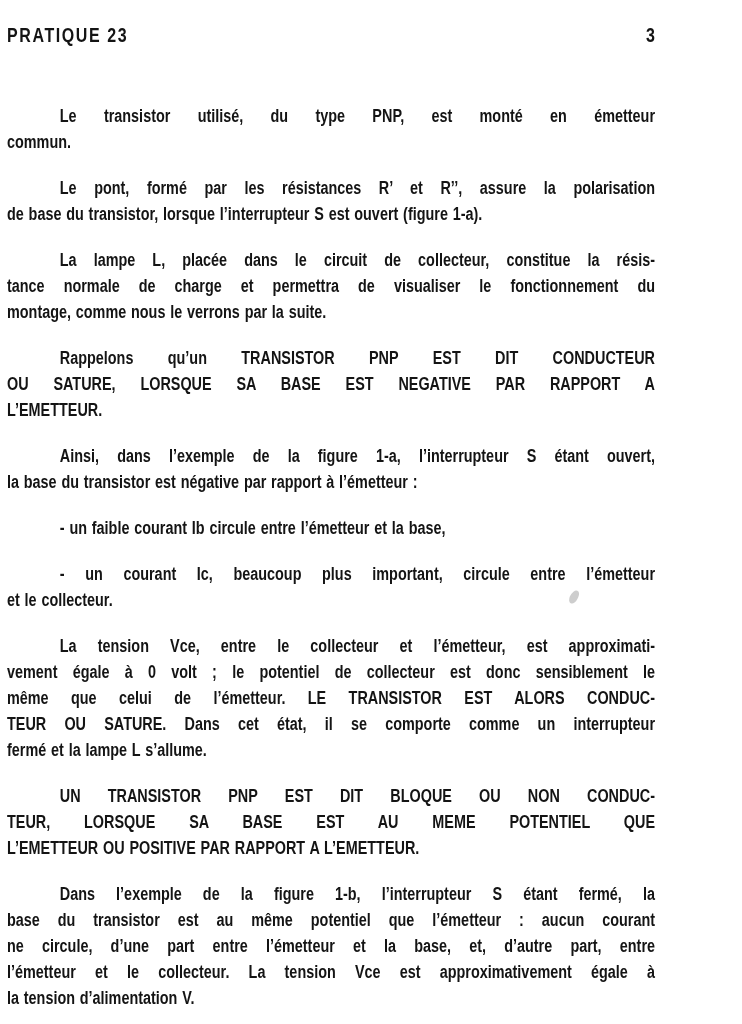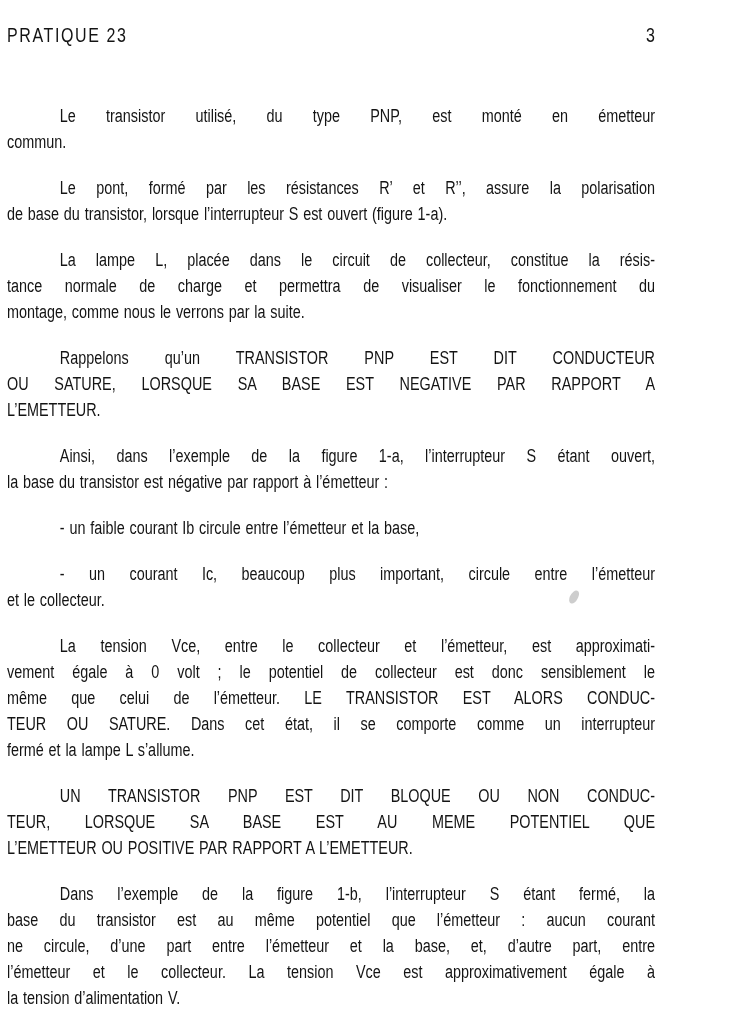--- a/index.html
+++ b/index.html
@@ -9,21 +9,21 @@
   }
   .page {
     position: relative;
     width: 742px;
     height: 1024px;
     margin: 0 auto;
     background: #ffffff;
     overflow: hidden;
     color: #141414;
     font-family: "Liberation Sans", sans-serif;
-    font-weight: 400;
+    font-weight: 700;
   }
   
   .scaled {
     position: absolute;
     left: 7px;
     top: 25px;
     width: 810px;
     transform: scaleX(0.8);
     transform-origin: 0 0;
   }

